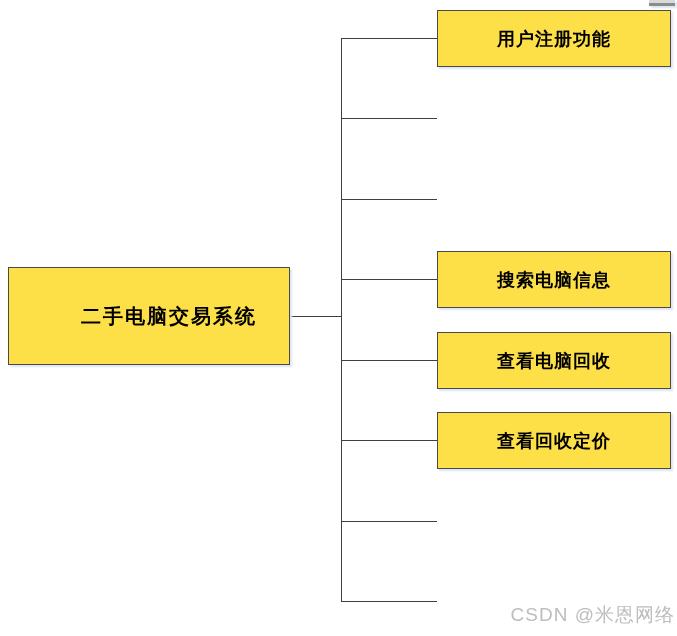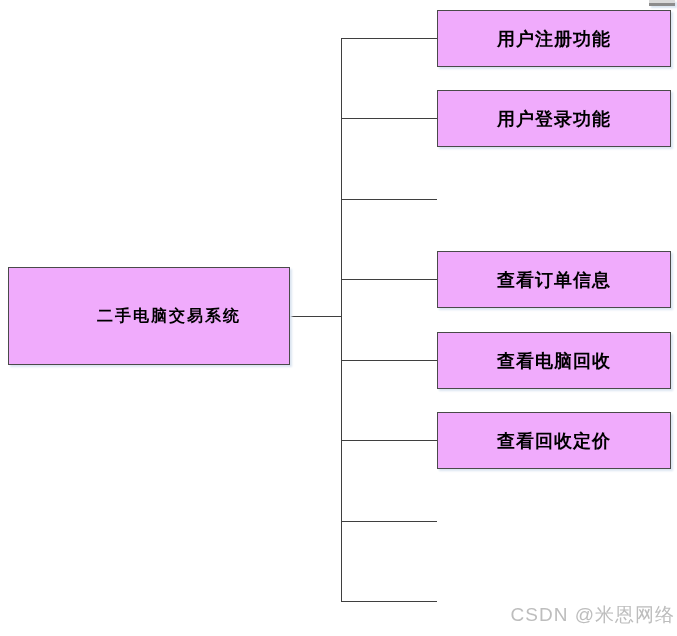--- a/index.html
+++ b/index.html
@@ -9,36 +9,36 @@
   }
   .canvas {
     position: relative;
     width: 677px;
     height: 636px;
     background: #ffffff;
     overflow: hidden;
   }
   .node {
     position: absolute;
-    background: #f0abfc;
+    background: #fde047;
     border: 1px solid #4a4a4a;
     box-shadow: 2px 2px 2px #dbe5f1;
     display: flex;
     align-items: center;
     justify-content: center;
     box-sizing: border-box;
   }
   .root-node {
     left: 8px;
     top: 267px;
     width: 282px;
     height: 98px;
   }
   .root-node .label {
-    font-size: 16px;
+    font-size: 20px;
     font-weight: bold;
     color: #000000;
     letter-spacing: 2px;
     white-space: nowrap;
     margin-left: 40px;
   }
   .child-node {
     left: 437px;
     width: 234px;
     height: 57px;
@@ -111,25 +111,22 @@
   <div class="line branch" style="top:521px"></div>
   <div class="line branch" style="top:601px"></div>
 
   <div class="node root-node">
     <span class="label">二手电脑交易系统</span>
   </div>
 
   <div class="node child-node" style="top:10px">
     <span class="label">用户注册功能</span>
   </div>
-  <div class="node child-node" style="top:90px">
-    <span class="label">用户登录功能</span>
-  </div>
   <div class="node child-node" style="top:251px">
-    <span class="label">查看订单信息</span>
+    <span class="label">搜索电脑信息</span>
   </div>
   <div class="node child-node" style="top:332px">
     <span class="label">查看电脑回收</span>
   </div>
   <div class="node child-node" style="top:412px">
     <span class="label">查看回收定价</span>
   </div>
 
   <div class="watermark">CSDN @米恩网络</div>
 

